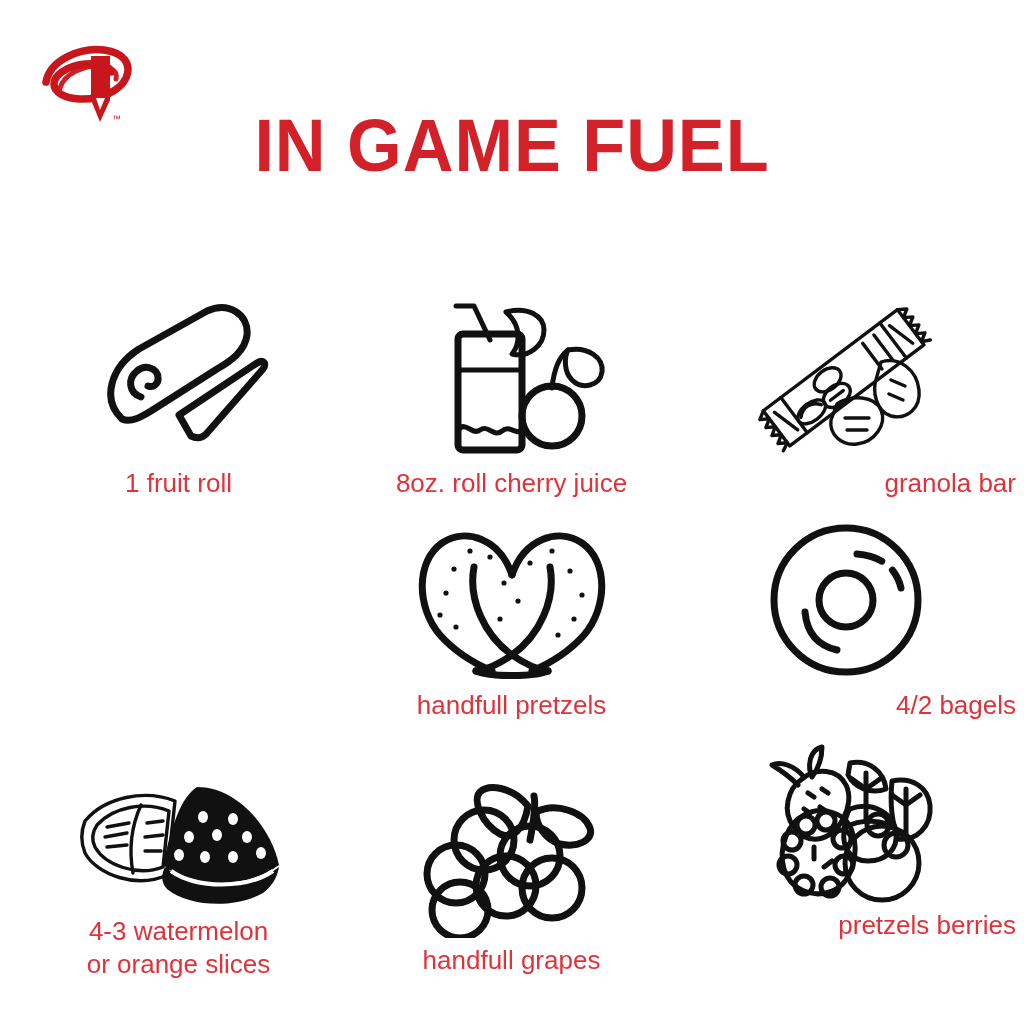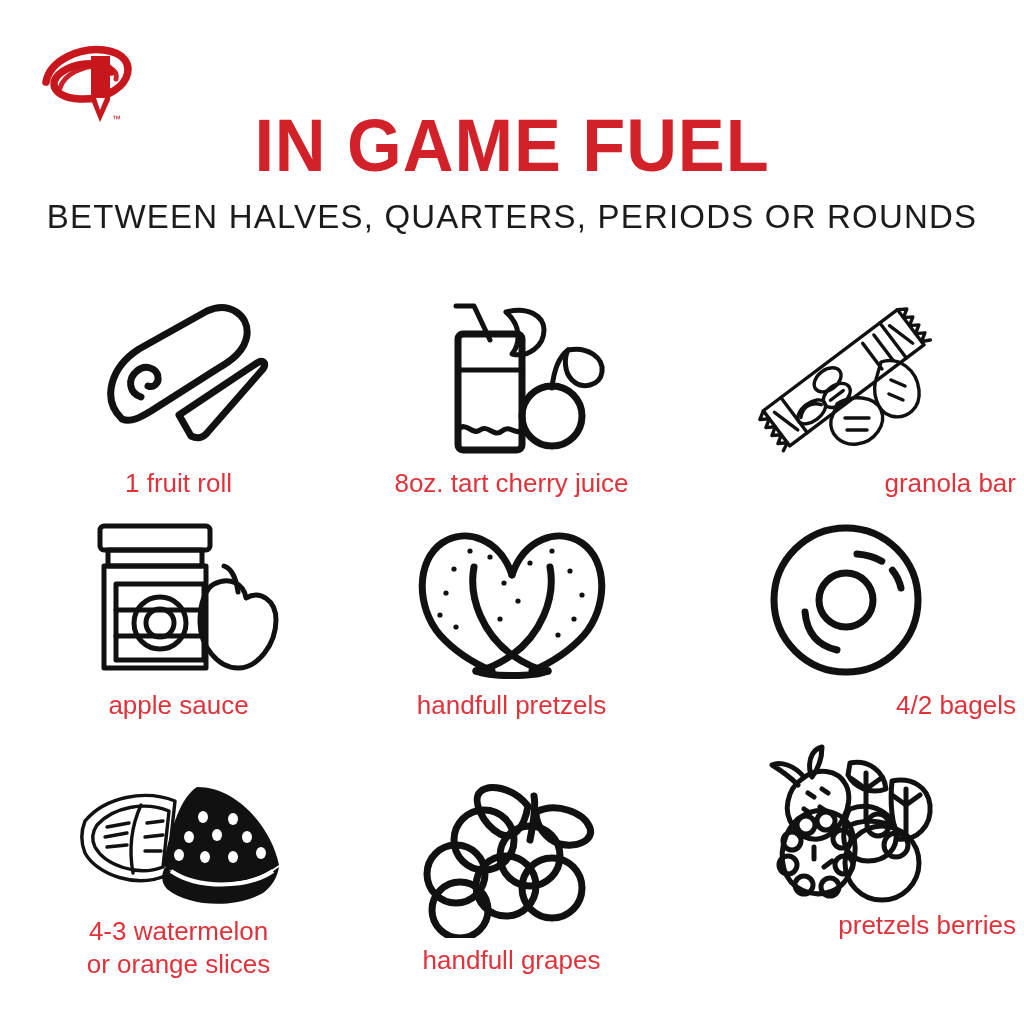--- a/index.html
+++ b/index.html
@@ -115,22 +115,20 @@
     <path d="M22 50 C26 36 46 27 62 28 C74 28.8 80 34 78 41" fill="none" stroke="#C8161D" stroke-width="5" stroke-linecap="round" opacity="0.95"></path>
 
     <path d="M53 18 L72 18 L72 62 L62 84 L53 62 Z" fill="#C8161D"></path>
     <path d="M58 60 L67 60 L62 72 Z" fill="#ffffff"></path>
     <text x="74" y="84" font-family="Liberation Sans, sans-serif" font-size="9" fill="#C8161D">™</text>
   </svg>
 </div>
 
 <div class="header">
   <div class="title">IN GAME FUEL</div>
-  <div class="subtitle">BETWEEN HALVES, QUARTERS,
-PERIODS OR ROUNDS</div>
 </div>
 
 <div class="grid">
 
   <div class="cell r1 c1">
     <div class="icon-wrap">
       <svg width="200" height="160" viewBox="0 0 200 160">
 
         <path d="M43 118 C22 98 32 66 60 48 L128 10 C150 0 170 14 168 34 C166 50 152 60 138 68 L72 110 C62 116 52 122 43 118 Z" class="ln" stroke-width="9"></path>
 
@@ -156,21 +154,21 @@
 
         <path d="M94 16 C116 10 132 20 132 34 C132 50 116 62 100 58 C108 48 110 30 94 16 Z" class="ln-thin" stroke-width="5.5"></path>
 
         <circle cx="140" cy="120" r="30" class="ln" stroke-width="6.5"></circle>
 
         <path d="M140 92 C142 72 148 60 156 54" class="ln-thin" stroke-width="6"></path>
 
         <path d="M156 54 C176 50 192 62 190 76 C188 90 170 94 160 84 C152 76 152 62 156 54 Z" class="ln-thin" stroke-width="5.5"></path>
       </svg>
     </div>
-    <div class="label">8oz. tart cherry juice</div>
+    <div class="label">8oz. roll cherry juice</div>
   </div>
 
   <div class="cell r1 c3">
     <div class="icon-wrap">
       <svg width="210" height="165" viewBox="0 0 210 165">
         <g transform="rotate(-37 105 80)">
 
           <rect x="18" y="58" width="168" height="44" class="ln-thinner" stroke-width="4"></rect>
 
           <path d="M18 58 L10 63 L18 68 L10 73 L18 78 L10 83 L18 88 L10 93 L18 98 L10 102" class="ln-thinner" stroke-width="4"></path>
@@ -196,45 +194,20 @@
         <line x1="148" y1="98" x2="162" y2="104" class="ln-thinner" stroke-width="4"></line>
 
         <path d="M96 108 C110 98 134 100 140 114 C146 128 134 146 116 148 C100 150 88 138 90 124 Z" class="ln-thinner" stroke-width="4"></path>
         <line x1="104" y1="122" x2="128" y2="122" class="ln-thinner" stroke-width="4"></line>
         <line x1="106" y1="134" x2="126" y2="134" class="ln-thinner" stroke-width="4"></line>
       </svg>
     </div>
     <div class="label">granola bar</div>
   </div>
 
-  <div class="cell r2 c1">
-    <div class="icon-wrap">
-      <svg width="210" height="165" viewBox="0 0 210 165">
-
-        <rect x="26" y="8" width="110" height="24" rx="4" class="ln-thin" stroke-width="5.5"></rect>
-
-        <rect x="34" y="32" width="94" height="16" class="ln-thin" stroke-width="5.5"></rect>
-
-        <path d="M30 48 L132 48 L132 150 L30 150 Z" class="ln-thin" stroke-width="5.5"></path>
-
-        <rect x="42" y="66" width="88" height="76" class="ln-thin" stroke-width="5.5"></rect>
-
-        <line x1="42" y1="92" x2="130" y2="92" class="ln-thin" stroke-width="5.5"></line>
-        <line x1="42" y1="118" x2="130" y2="118" class="ln-thin" stroke-width="5.5"></line>
-
-        <circle cx="86" cy="105" r="26" class="ln-thin" stroke-width="5.5"></circle>
-        <circle cx="86" cy="105" r="14" class="ln-thin" stroke-width="5"></circle>
-
-        <path d="M140 66 C156 58 170 66 172 80 C186 72 202 82 202 102 C202 126 184 150 164 150 C144 150 126 128 126 104 C126 84 132 70 140 66 Z" class="ln-thin" stroke-width="5.5" fill="#ffffff"></path>
-
-        <path d="M164 74 C162 58 156 50 150 48" class="ln-thin" stroke-width="5.5"></path>
-      </svg>
-    </div>
-    <div class="label">apple sauce</div>
-  </div>
 
   <div class="cell r2 c2">
     <div class="icon-wrap">
       <svg width="200" height="160" viewBox="0 0 200 160">
 
         <path d="M100 52 C88 16 54 4 30 20 C4 38 4 84 28 112 C44 130 66 142 80 148" class="ln" stroke-width="9" fill="none"></path>
 
         <path d="M100 52 C112 16 146 4 170 20 C196 38 196 84 172 112 C156 130 134 142 120 148" class="ln" stroke-width="9" fill="none"></path>
 
         <path d="M62 44 C56 76 72 112 100 132 C116 143 128 147 136 148" class="ln" stroke-width="9" fill="none"></path>

